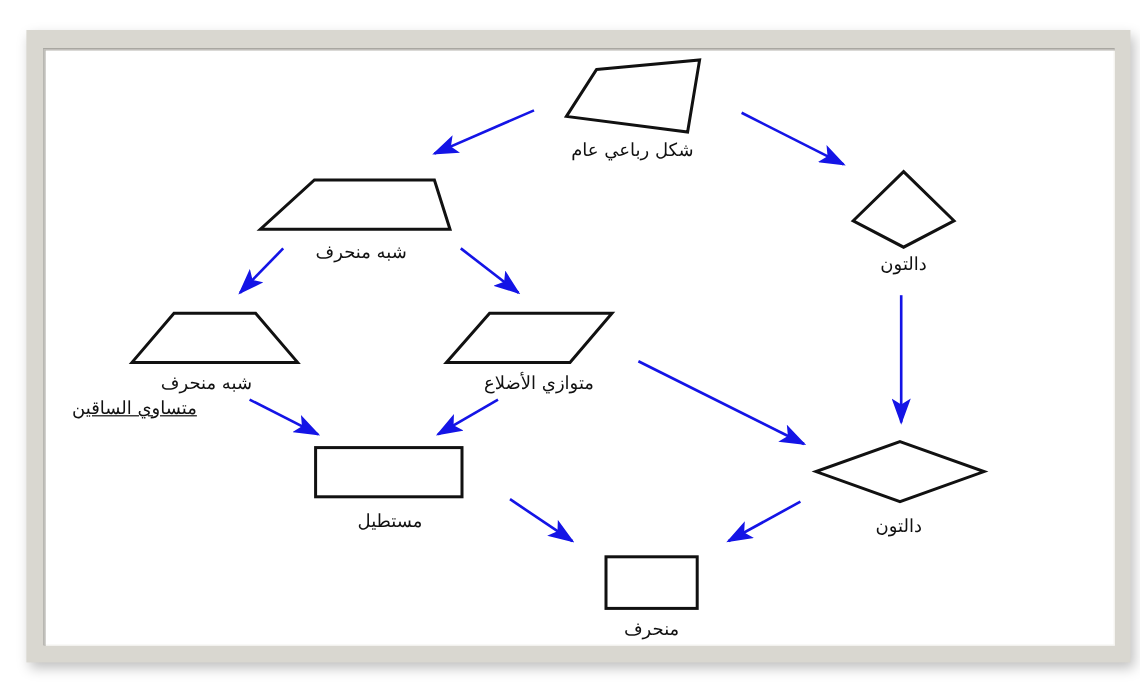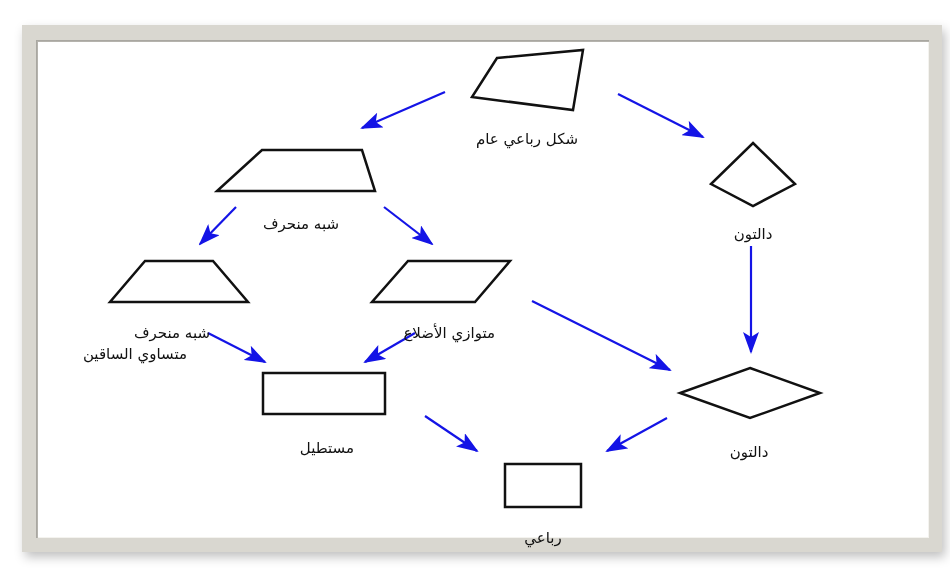--- a/index.html
+++ b/index.html
@@ -13,21 +13,20 @@
     position: absolute; left: 36px; top: 40px; width: 892px; height: 497px;
     background: #ffffff;
     box-shadow: inset 1px 1px 0 #b5b3ad, inset -1px -1px 0 #f4f3ef;
     border-top: 1px solid #a9a7a1; border-left: 1px solid #a9a7a1;
   }
   svg.diagram { position: absolute; left: 0; top: 0; }
   .label {
     position: absolute; direction: rtl; color: #111;
     font-size: 15px; line-height: 20px; white-space: nowrap;
     font-family: "DejaVu Sans", sans-serif;
-    margin-top: 14px;
   }
 </style>
 </head>
 <body>
 
 <div class="frame-outer"></div>
 <div class="frame-inner"></div>
 
 <svg class="diagram" width="950" height="577" viewBox="0 0 950 577">
   <defs>
@@ -59,17 +58,17 @@
     <line x1="532" y1="301" x2="670" y2="370" marker-end="url(#ahb)"></line>
     <line x1="425" y1="416" x2="477" y2="451" marker-end="url(#ahb)"></line>
     <line x1="667" y1="418" x2="607" y2="451" marker-end="url(#ahb)"></line>
   </g>
 </svg>
 
 <div class="label" style="left:452px; top:115px; width:150px; text-align:center;">شكل رباعي عام</div>
 <div class="label" style="left:246px; top:200px; width:110px; text-align:center;">شبه منحرف</div>
 <div class="label" style="left:710px; top:210px; width:86px; text-align:center;">دالتون</div>
 <div class="label" style="left:60px; top:309px; width:150px; text-align:right;">شبه منحرف</div>
-<div class="label" style="left:60px; top:330px; width:150px; text-align:center;">متساوي الساقين</div>
+<div class="label" style="left:60px; top:330px; width:150px; text-align:left;text-decoration:underline;">متساوي الساقين</div>
 <div class="label" style="left:340px; top:309px; width:155px; text-align:right;">متوازي الأضلاع</div>
-<div class="label" style="left:264px; top:424px; width:90px; text-align:right;">مستطيل</div>
+<div class="label" style="left:280px; top:424px; width:90px; text-align:center;">مستطيل</div>
 <div class="label" style="left:706px; top:428px; width:86px; text-align:center;">دالتون</div>
-<div class="label" style="left:505px; top:514px; width:76px; text-align:center;">رباعي</div>
+<div class="label" style="left:505px; top:514px; width:76px; text-align:center;">منحرف</div>
 
 </body></html>

